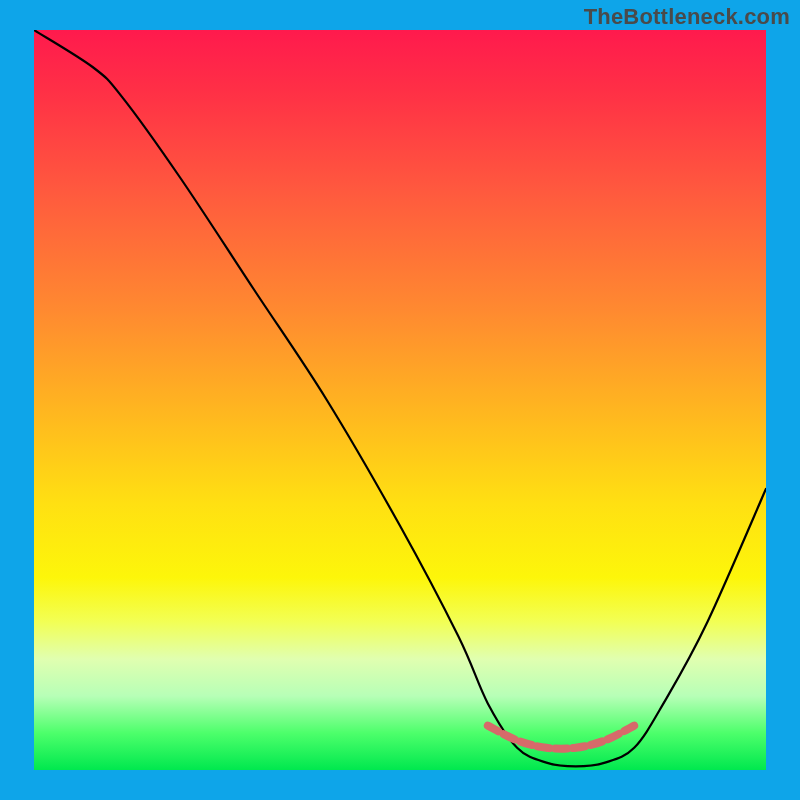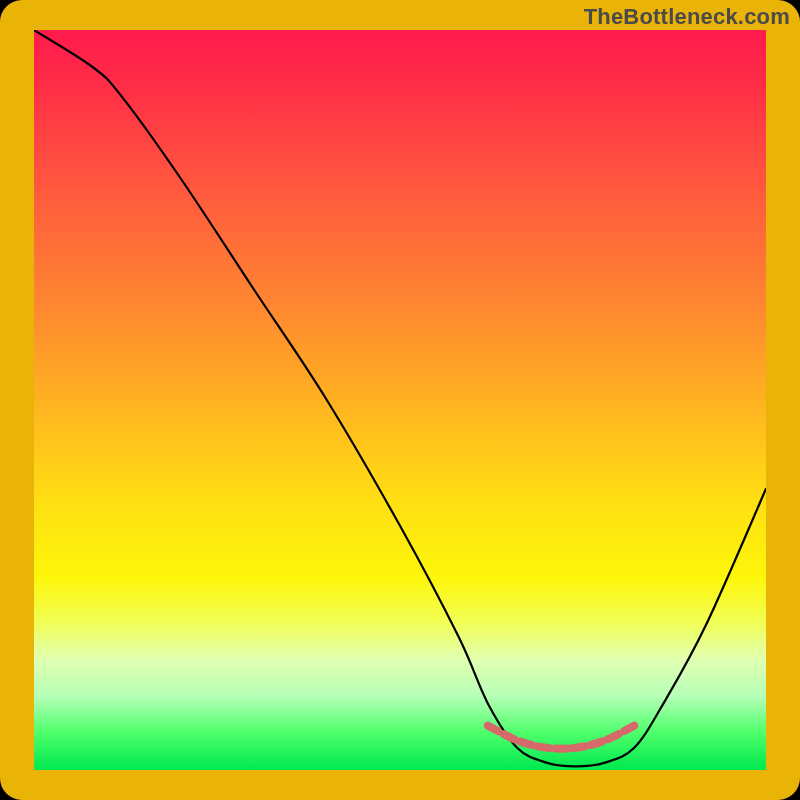--- a/index.html
+++ b/index.html
@@ -8,22 +8,21 @@
     width: 800px;
     height: 800px;
     background: #000;
     overflow: hidden;
     font-family: Arial, Helvetica, sans-serif;
   }
   .stage {
     position: relative;
     width: 800px;
     height: 800px;
-    background: #eab308;
-    border-radius: 22px;
+    background: #0ea5e9;
   }
   .watermark {
     position: absolute;
     top: 4px;
     right: 10px;
     color: #4a4a4a;
     font-size: 22px;
     font-weight: 600;
     letter-spacing: 0.2px;
     z-index: 50;

